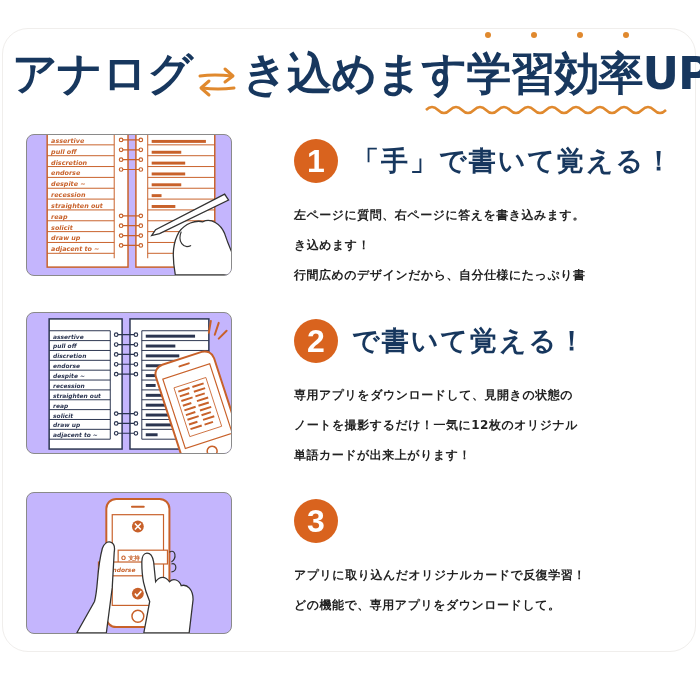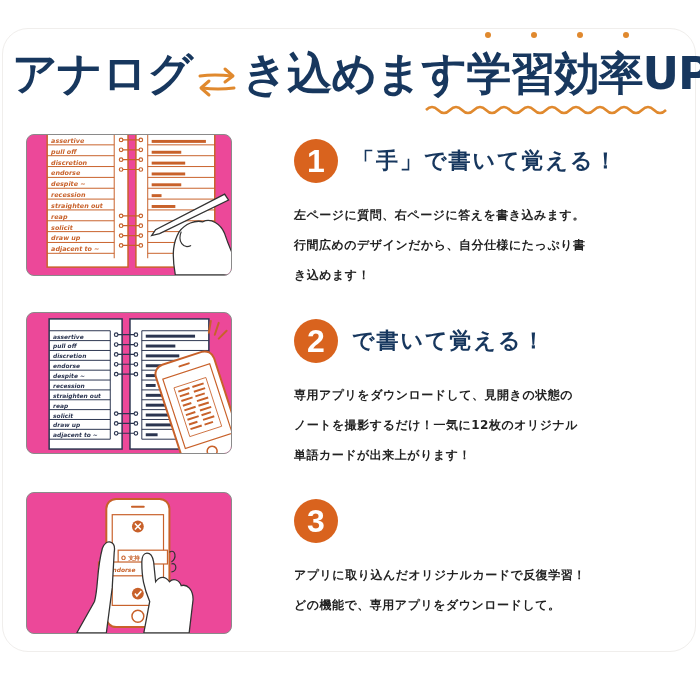--- a/index.html
+++ b/index.html
@@ -14,31 +14,31 @@
     font-size: 45px; font-weight: bold; color: #17375e; letter-spacing: -1px;
     white-space: nowrap; display: flex; align-items: flex-end;
   }
   .title .arrows { display: inline-block; width: 46px; height: 44px; margin: 0 2px; }
   .title .emph { position: relative; display: inline-block; }
   .title .dots { position: absolute; top: -14px; left: 10px; width: 200px; height: 10px; }
   .squiggle { position: absolute; left: 424px; top: 102px; width: 250px; height: 14px; }
   .row { position: absolute; left: 0; width: 700px; height: 170px; }
   .illus {
     position: absolute; left: 26px; width: 206px; height: 142px;
-    background: #ec4899; border: 1.5px solid #8a8a8a; border-radius: 8px; overflow: hidden;
+    background: #c4b5fd; border: 1.5px solid #8a8a8a; border-radius: 8px; overflow: hidden;
   }
   .illus svg { width: 100%; height: 100%; display: block; }
   .step { position: absolute; left: 294px; top: 0; width: 400px; }
   .step-head { display: flex; align-items: center; height: 50px; }
   .num {
     width: 44px; height: 44px; border-radius: 50%; background: #d9631e; color: #fff;
     font-weight: bold; font-size: 32px; display: flex; align-items: center; justify-content: center;
     font-family: "Liberation Sans", sans-serif;
   }
-  .step-title { font-size: 22px; font-weight: bold; color: #17375e; margin-left: 14px; letter-spacing: 2px; white-space: nowrap; }
+  .step-title { font-size: 27px; font-weight: bold; color: #17375e; margin-left: 14px; letter-spacing: 2px; white-space: nowrap; }
   .step-body { margin-top: 14px; font-size: 12px; font-weight: bold; line-height: 30px; color: #222; letter-spacing: 0.5px; width: 400px; }
   .step-body div { white-space: nowrap; }
 </style>
 </head>
 <body>
 
 <div class="card"></div>
 
 <div class="title">
   <span>アナログ</span>
@@ -149,22 +149,22 @@
       <path d="M156 98 C152 108 158 116 166 112" fill="none" stroke="#333" stroke-width="1.2"></path>
     </svg>
   </div>
   <div class="step" style="top:8px;">
     <div class="step-head">
       <div class="num">1</div>
       <div class="step-title">「手」で書いて覚える！</div>
     </div>
     <div class="step-body">
       <div>左ページに質問、右ページに答えを書き込みます。</div>
+      <div>き込めます！</div>
       <div>行間広めのデザインだから、自分仕様にたっぷり書</div>
-      <div>き込めます！</div>
     </div>
   </div>
 </div>
 
 <div class="row" style="top:308px;">
   <div class="illus" style="top:4px;">
     <svg viewBox="0 0 206 142">
       <rect x="22" y="6" width="74" height="132" fill="#fff" stroke="#2b3550" stroke-width="1.5"></rect>
       <rect x="104" y="6" width="80" height="132" fill="#fff" stroke="#2b3550" stroke-width="1.5"></rect>
       <g stroke="#2b3550" stroke-width="1" fill="none">

